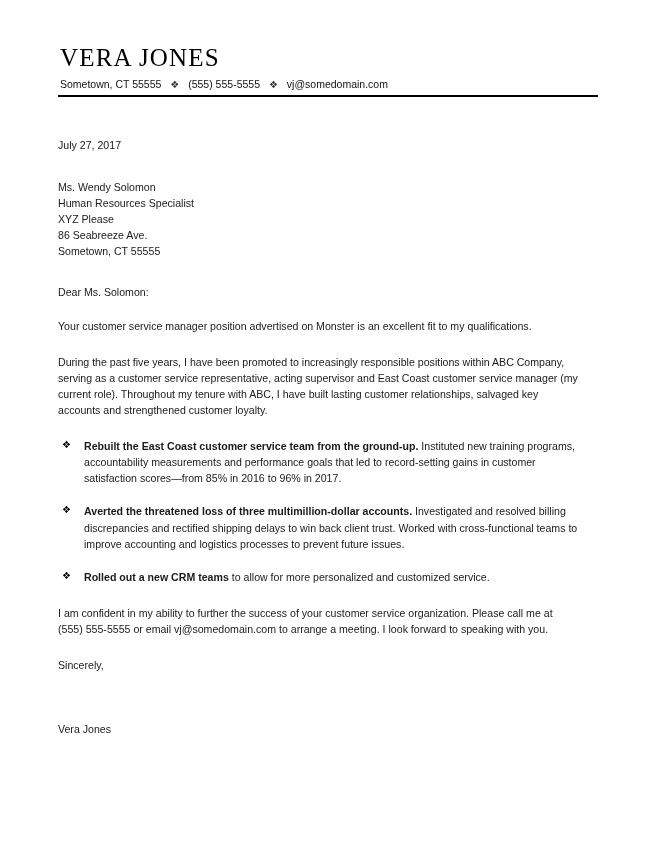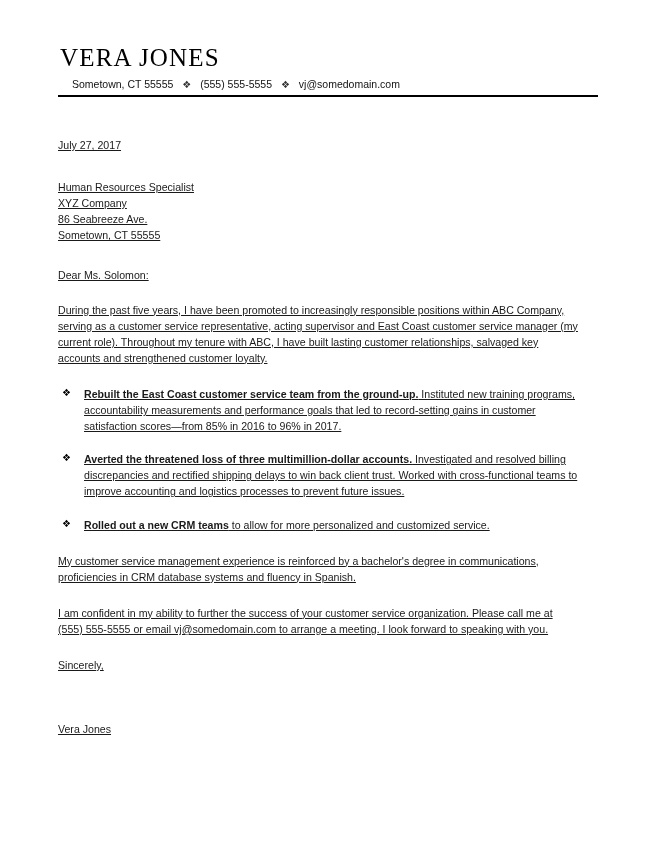--- a/index.html
+++ b/index.html
@@ -30,42 +30,41 @@
     font-family: "Liberation Serif", serif;
     font-size: 25px;
     letter-spacing: 1.2px;
     font-weight: normal;
     margin: 0 0 6px 2px;
     white-space: nowrap;
   }
   .contact-line {
     font-size: 10.5px;
     color: #111111;
-    margin-left: 14px;
+    margin-left: 2px;
     white-space: nowrap;
   }
   .contact-line .sep {
     color: #333333;
     padding: 0 6px;
     font-size: 10px;
   }
   .rule {
     border: none;
     border-top: 2px solid #000000;
     margin: 5px 0 0 0;
     width: 540px;
   }
   
   .letter-body {
     margin-top: 40px;
     font-size: 10.6px;
     line-height: 1.52;
     color: #1a1a1a;
     width: 520px;
-    text-decoration: underline;
   }
   .date {
     margin-bottom: 26px;
   }
   .recipient div {
     line-height: 1.52;
   }
   .recipient {
     margin-bottom: 24px;
   }
@@ -122,45 +121,46 @@
       <span>vj@somedomain.com</span>
     </div>
     <hr class="rule">
   </div>
 
   <div class="letter-body">
 
     <div class="date">July 27, 2017</div>
 
     <div class="recipient">
+      <div>Ms. Wendy Solomon</div>
       <div>Human Resources Specialist</div>
-      <div>XYZ Company</div>
+      <div>XYZ Please</div>
       <div>86 Seabreeze Ave.</div>
       <div>Sometown, CT 55555</div>
     </div>
 
     <div class="salutation">Dear Ms. Solomon:</div>
 
+    <p class="para">Your customer service manager position advertised on Monster is an excellent fit to my qualifications.</p>
     <p class="para">During the past five years, I have been promoted to increasingly responsible positions within ABC Company, serving as a customer service representative, acting supervisor and East Coast customer service manager (my current role). Throughout my tenure with ABC, I have built lasting customer relationships, salvaged key accounts and strengthened customer loyalty.</p>
 
     <ul class="highlights">
       <li>
         <span class="bullet-mark">❖</span>
         <span class="b">Rebuilt the East Coast customer service team from the ground-up.</span><span> Instituted new training programs, accountability measurements and performance goals that led to record-setting gains in customer satisfaction scores—from 85% in 2016 to 96% in 2017.</span>
       </li>
       <li>
         <span class="bullet-mark">❖</span>
         <span class="b">Averted the threatened loss of three multimillion-dollar accounts.</span><span> Investigated and resolved billing discrepancies and rectified shipping delays to win back client trust. Worked with cross-functional teams to improve accounting and logistics processes to prevent future issues.</span>
       </li>
       <li>
         <span class="bullet-mark">❖</span>
         <span class="b">Rolled out a new CRM teams</span><span> to allow for more personalized and customized service.</span>
       </li>
     </ul>
 
-    <p class="para">My customer service management experience is reinforced by a bachelor's degree in communications, proficiencies in CRM database systems and fluency in Spanish.</p>
     <p class="para">I am confident in my ability to further the success of your customer service organization. Please call me at (555) 555-5555 or email vj@somedomain.com to arrange a meeting. I look forward to speaking with you.</p>
 
     <p class="closing">Sincerely,</p>
     <p class="signature-name">Vera Jones</p>
 
   </div>
 </div>
 
 </body></html>

